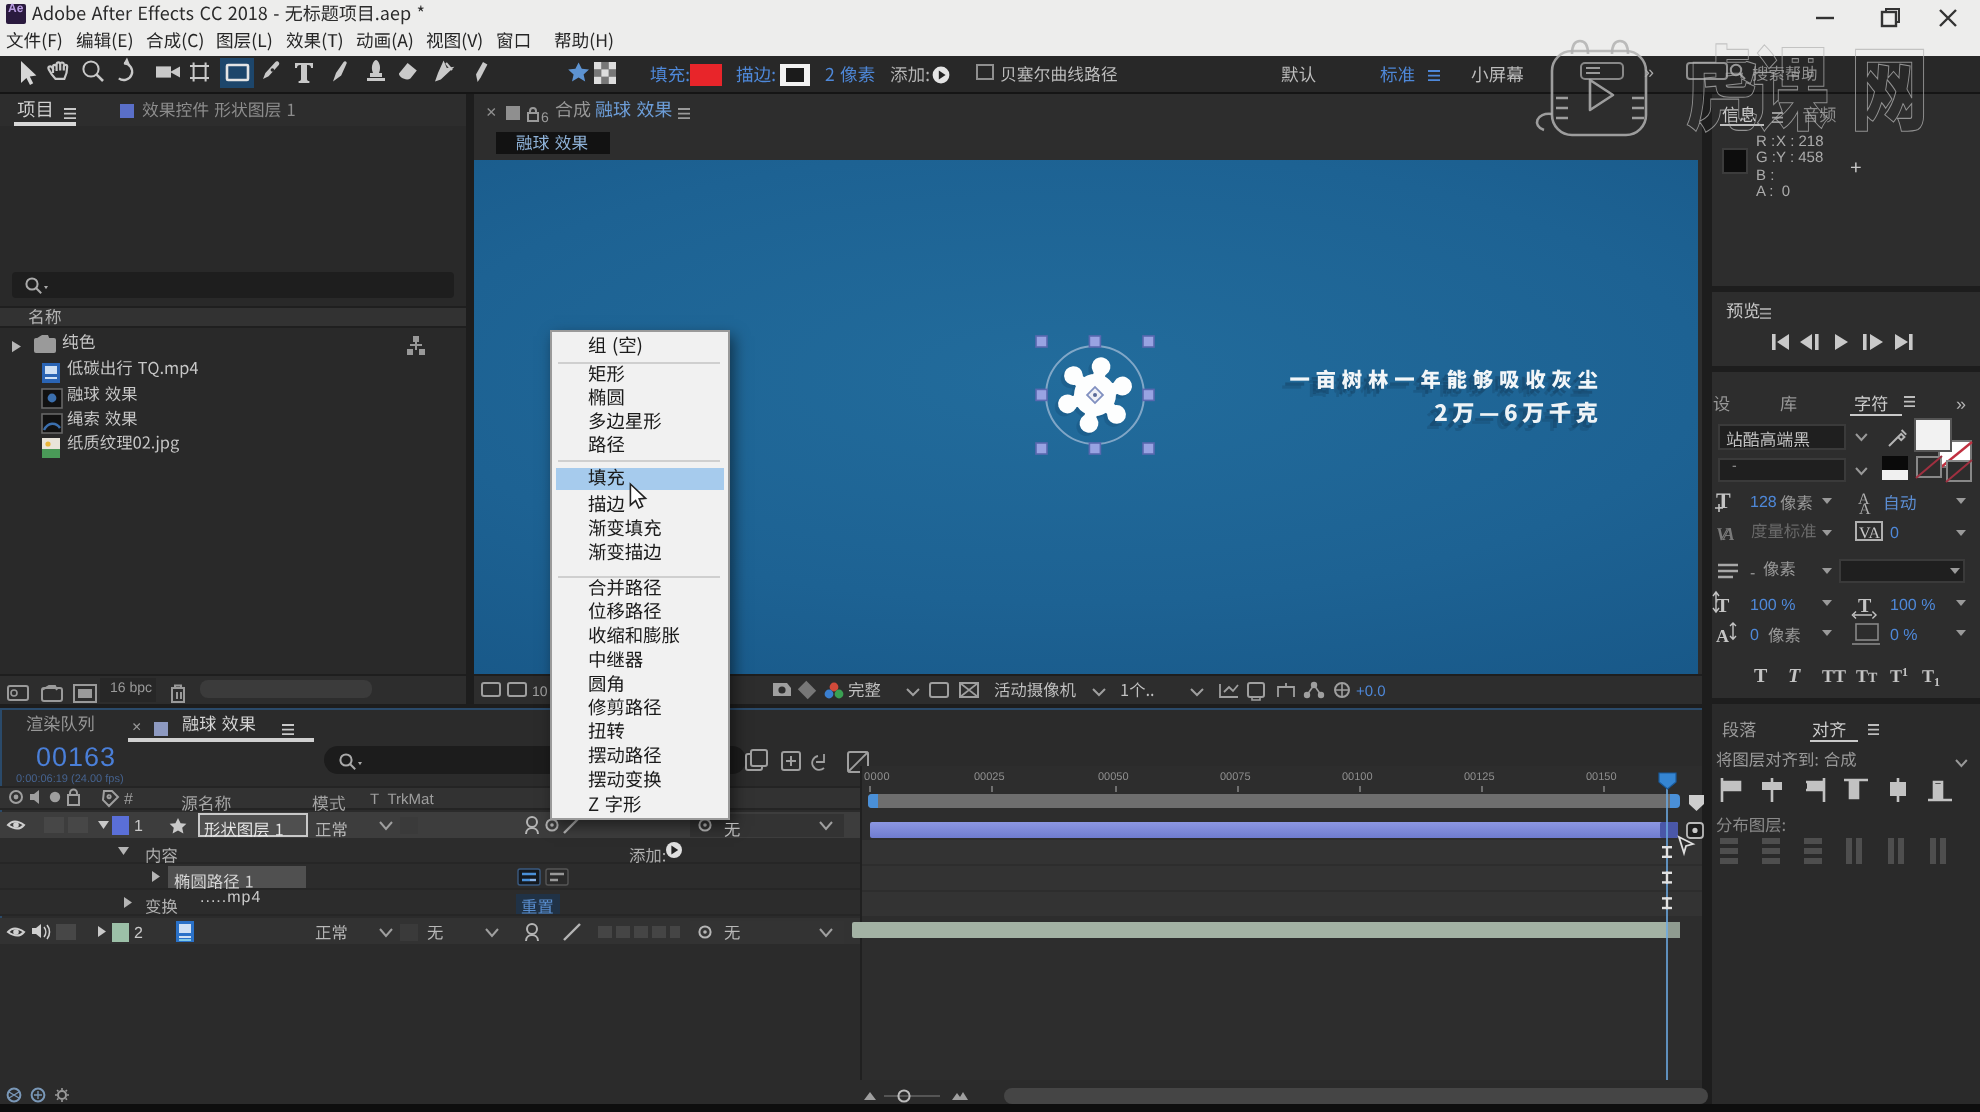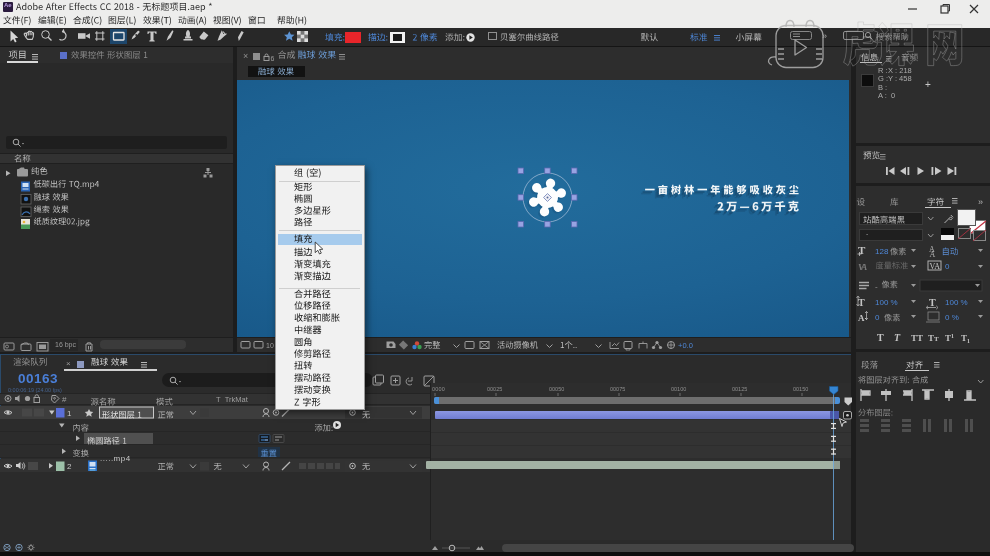--- a/index.html
+++ b/index.html
@@ -405,21 +405,21 @@
 </svg>
 
 <div class="abs" style="left:0;top:352px;width:851px;height:3px;background:#1d1d1d;border-bottom:1px solid #2a4a6a"></div>
 <div class="abs" style="left:0;top:355px;width:851px;height:197px;background:#2b2b2b;border-left:1px solid #2a4a6a"></div>
 <div class="txt" style="left:66px;top:359px;font-size:8px;color:#9a9a9a">×</div>
 <div class="abs" style="left:77px;top:361px;width:7px;height:7px;background:#8d99c0"></div>
 <svg class="ic" width="8" height="8" style="left:141px;top:362px">
     <path d="M0 0.5 h6 M0 2.8 h6 M0 5.1 h6" stroke="#c9c9c9" stroke-width="0.9"></path>
   </svg>
 <div class="abs" style="left:64px;top:369px;width:93px;height:1.5px;background:#d0d0d0"></div>
-<div class="txt" style="left:18px;top:371px;font-size:13.5px;font-weight:bold;color:#4a7fd8;letter-spacing:0.5px">00163</div>
+<div class="txt" style="left:18px;top:371px;font-size:13.5px;font-weight:normal;color:#4a7fd8;letter-spacing:0.5px">00163</div>
 <div class="txt" style="left:8px;top:386.5px;font-size:5.5px;color:#45628e">0:00:06:19 (24.00 fps)</div>
 <div class="abs" style="left:162px;top:373px;width:211px;height:14px;background:#1c1c1c;border-radius:7px"></div>
 <svg class="ic" width="16" height="12" style="left:169px;top:376px" fill="none" stroke="#aaa" stroke-width="1">
     <circle cx="4" cy="4" r="2.8"></circle>
     <line x1="6" y1="6" x2="8.6" y2="8.6"></line>
     <path d="M10 5 l2 0 l-1 1.6 Z" fill="#aaa" stroke="none"></path>
   </svg>
 <svg class="ic" width="70" height="16" style="left:371px;top:374px" fill="none" stroke="#9f9f9f" stroke-width="1">
  <rect x="2" y="3" width="8" height="8" rx="1"></rect>
     <rect x="4.5" y="1" width="8" height="8" rx="1" fill="#2b2b2b"></rect>
@@ -434,21 +434,21 @@
 <svg class="ic" width="300" height="12" style="left:0;top:393px" fill="#9f9f9f">
  <circle cx="8" cy="5.5" r="3" fill="none" stroke="#9f9f9f" stroke-width="1"></circle>
     <circle cx="8" cy="5.5" r="1.2"></circle>
  <path d="M15 4 h2 l2.5-2 v7 l-2.5-2 h-2 Z"></path>
  <circle cx="27.5" cy="5.5" r="2.6"></circle>
  <rect x="34" y="4.5" width="5.5" height="5" fill="none" stroke="#9f9f9f" stroke-width="1"></rect>
     <path d="M35 4.5 v-1 a1.7 1.7 0 0 1 3.5 0 v1" fill="none" stroke="#9f9f9f" stroke-width="1"></path>
  <path d="M52 2.5 l4 0 l3 3 l-4.5 4.5 l-3-3 Z M54.5 4.5 a0.8 0.8 0 1 0 0.1 0" fill="none" stroke="#9f9f9f" stroke-width="1"></path>
  <text x="62" y="9" font-size="8" fill="#9f9f9f">#</text>
 </svg>
-<div class="txt" style="left:216px;top:395px;font-size:7.5px;color:#9f9f9f">T&nbsp;&nbsp;TrkMat</div>
+<div class="txt" style="left:185px;top:395px;font-size:7.5px;color:#9f9f9f">T&nbsp;&nbsp;TrkMat</div>
 
 <div class="abs" style="left:0;top:405.5px;width:430px;height:13.5px;background:#3d3d3d"></div>
 <svg class="ic" width="430" height="13" style="left:0;top:405.5px">
  <path d="M4 6.5 q3-3.5 8 0 q-3 3.5-8 0 Z" fill="none" stroke="#cfcfcf" stroke-width="1"></path>
     <circle cx="8" cy="6.5" r="1.4" fill="#cfcfcf"></circle>
  <rect x="22" y="2.5" width="10" height="8" fill="#474747"></rect>
     <rect x="34" y="2.5" width="10" height="8" fill="#474747"></rect>
  <path d="M49 4.5 l5.5 0 l-2.75 4 Z" fill="#c9c9c9"></path>
  <rect x="56" y="2" width="8.5" height="9.5" fill="#5a6fd8"></rect>
  <text x="67" y="9.5" font-size="8" fill="#c9c9c9" font-family="Liberation Sans">1</text>
@@ -524,21 +524,21 @@
       <rect x="308" y="4" width="7" height="6"></rect>
       <rect x="317" y="4" width="7" height="6"></rect>
       <rect x="326" y="4" width="7" height="6"></rect>
       <rect x="335" y="4" width="5" height="6"></rect>
     </g>
  <rect x="345" y="1.5" width="77" height="11.5" fill="#333"></rect>
  <circle cx="352.5" cy="7" r="2.8" fill="none" stroke="#b5b5b5" stroke-width="1"></circle>
     <circle cx="352.5" cy="7" r="0.9" fill="#b5b5b5"></circle>
  <path d="M410 5.5 l3 3.5 l3-3.5" fill="none" stroke="#9f9f9f" stroke-width="1"></path>
 </svg>
-<div class="txt" style="left:100px;top:454px;font-size:8px;color:#c9c9c9;letter-spacing:0.5px">.....mp4</div>
+<div class="txt" style="left:100px;top:444px;font-size:8px;color:#c9c9c9;letter-spacing:0.5px">.....mp4</div>
 <div class="abs" style="left:0;top:472px;width:430px;height:68px;background:#2b2b2b"></div>
 
 <div class="abs" style="left:430px;top:383px;width:421px;height:157px;background:#2d2d2d;border-left:1px solid #202020"></div>
 <div class="txt" style="left:432px;top:385.5px;font-size:5.5px;color:#8f8f8f;letter-spacing:0.2px">0000</div>
 <div class="txt" style="left:487px;top:385.5px;font-size:5.5px;color:#8f8f8f">00025</div>
 <div class="txt" style="left:549px;top:385.5px;font-size:5.5px;color:#8f8f8f">00050</div>
 <div class="txt" style="left:610px;top:385.5px;font-size:5.5px;color:#8f8f8f">00075</div>
 <div class="txt" style="left:671px;top:385.5px;font-size:5.5px;color:#8f8f8f">00100</div>
 <div class="txt" style="left:732px;top:385.5px;font-size:5.5px;color:#8f8f8f">00125</div>
 <div class="txt" style="left:793px;top:385.5px;font-size:5.5px;color:#8f8f8f">00150</div>

